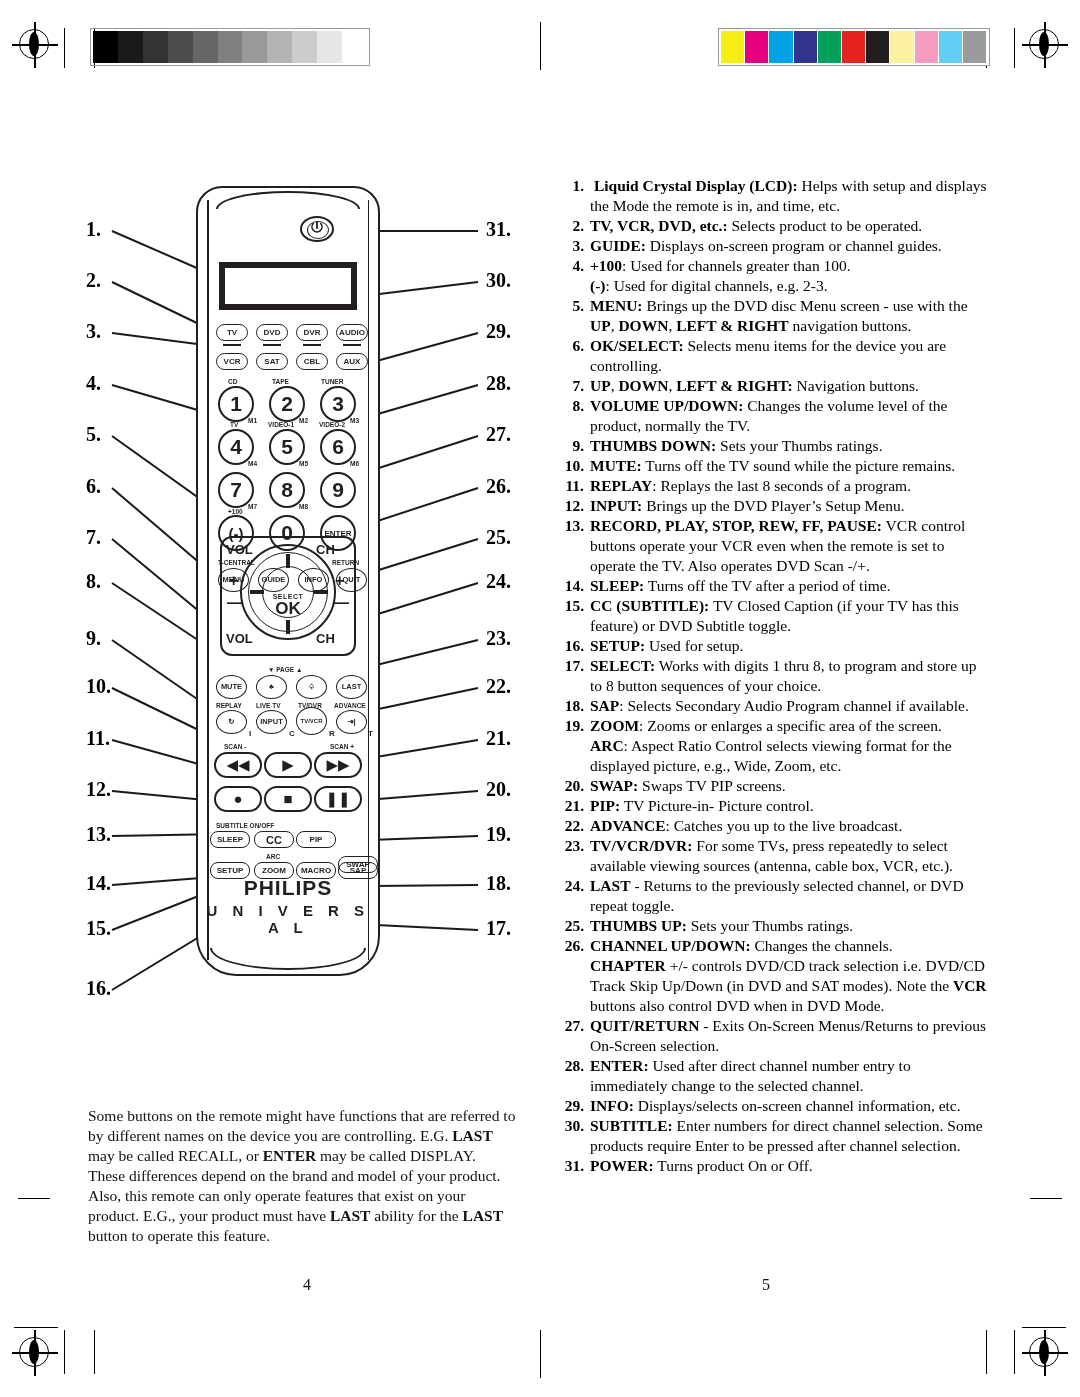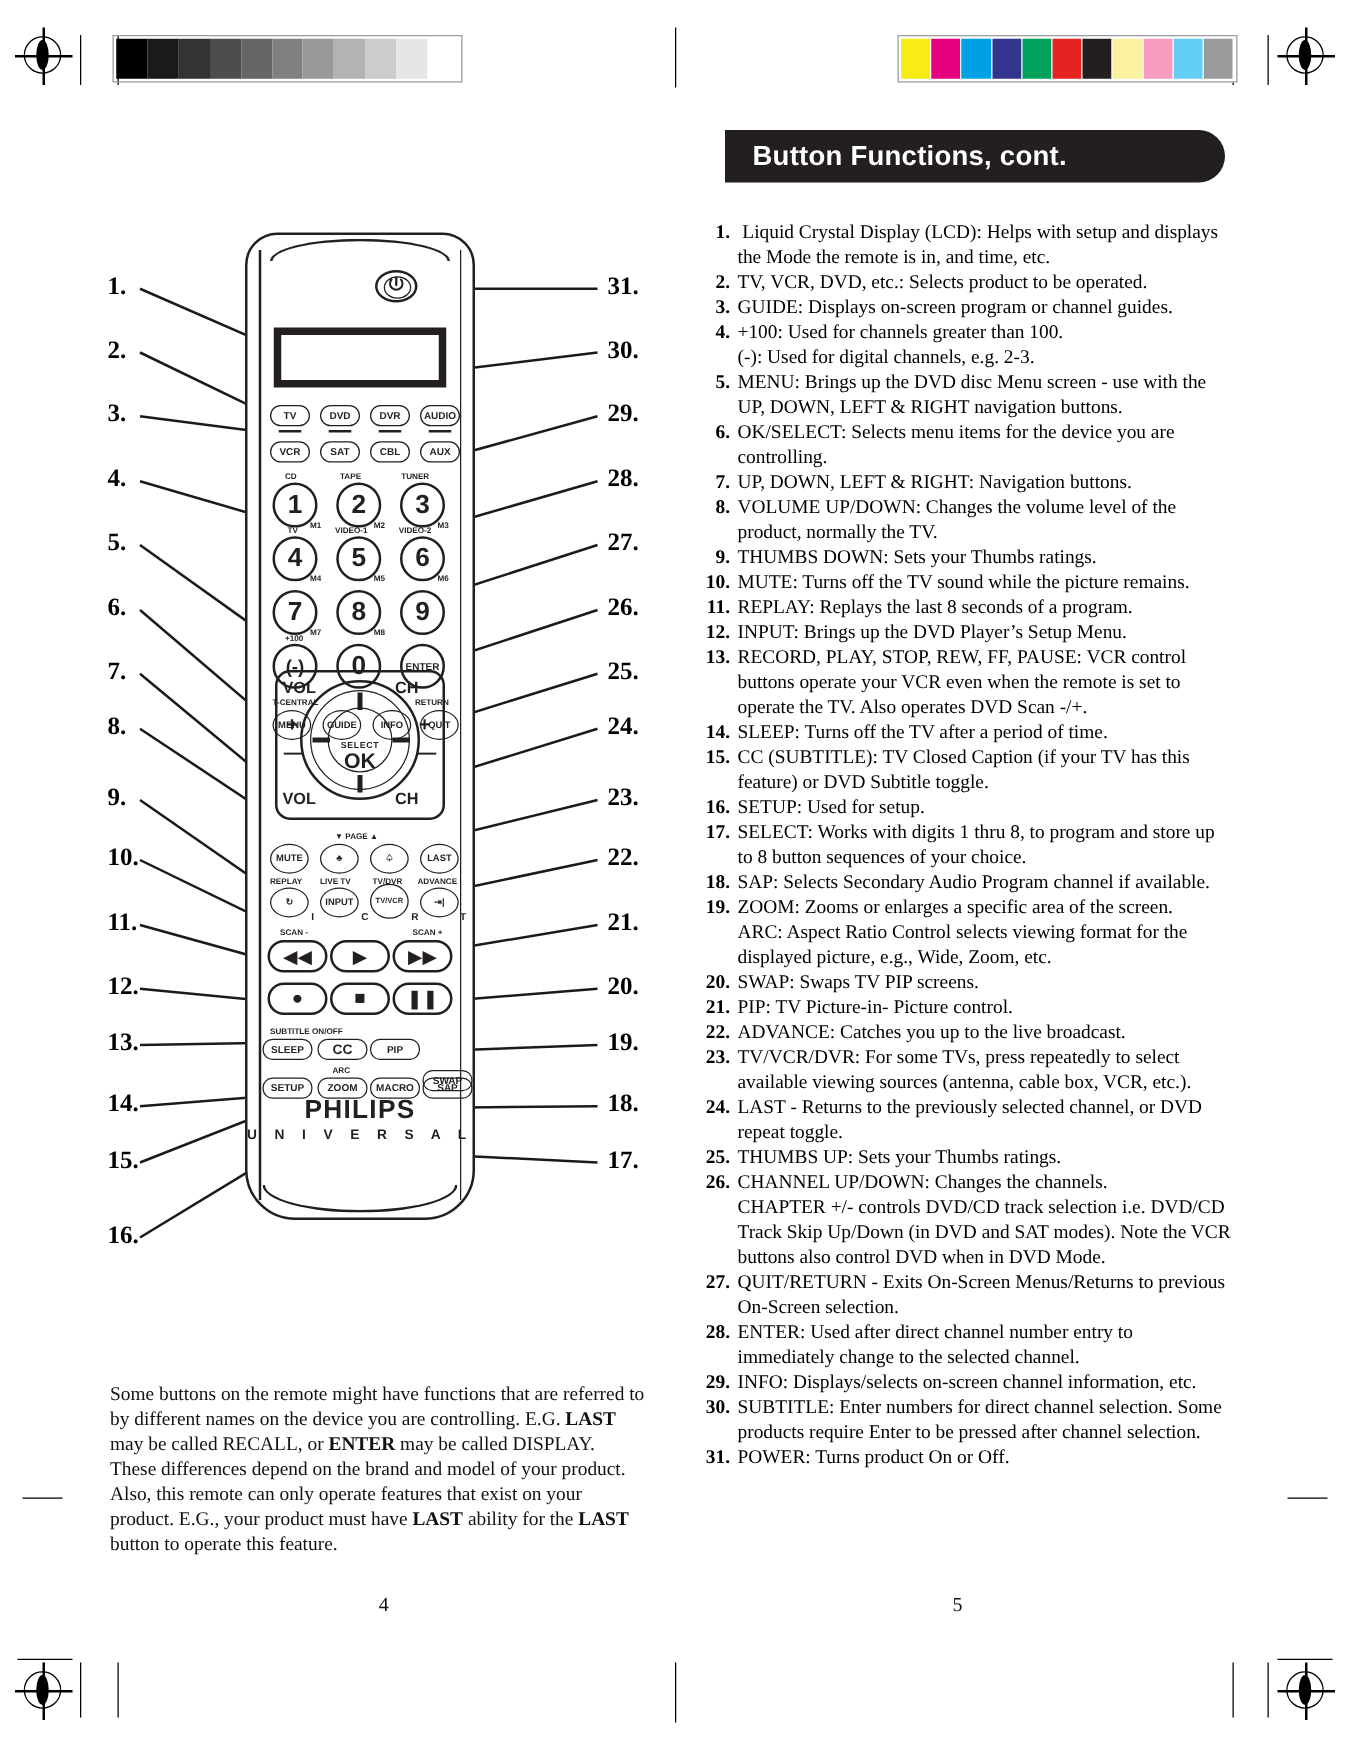--- a/index.html
+++ b/index.html
@@ -76,32 +76,32 @@
 
   .wide{position:absolute;width:48px;height:26px;border:2px solid #231f20;border-radius:13px;box-sizing:border-box;
         display:flex;align-items:center;justify-content:center;color:#231f20;font-size:15px;}
   .sqbtn{position:absolute;width:40px;height:17px;border:1.5px solid #231f20;border-radius:8px;box-sizing:border-box;
          display:flex;align-items:center;justify-content:center;font-family:"Liberation Sans",sans-serif;
          font-size:8px;font-weight:bold;color:#231f20;}
   .caplbl{position:absolute;font-family:"Liberation Sans",sans-serif;font-size:6.5px;font-weight:bold;color:#231f20;white-space:nowrap;}
 
   .brand{position:absolute;left:0;top:690px;width:184px;text-align:center;}
   .brand .b1{font-family:"Liberation Sans",sans-serif;font-size:21px;font-weight:bold;letter-spacing:1px;color:#231f20;}
-  .brand .b2{font-family:"Liberation Sans",sans-serif;font-size:11px;font-weight:bold;letter-spacing:5.5px;color:#231f20;margin-top:2px;}
+  .brand .b2{font-family:"Liberation Sans",sans-serif;font-size:15px;font-weight:bold;letter-spacing:5.5px;color:#231f20;margin-top:2px;}
 
   .para{position:absolute;font-family:"Liberation Serif",serif;font-size:15.5px;line-height:20px;text-align:left;color:#111;}
   .para b{font-weight:bold;}
 
   
   #right-page{position:absolute;left:540px;top:0;width:540px;height:1397px;}
   .flist{position:absolute;left:22px;top:176px;width:425px;}
   .fitem{display:flex;margin-bottom:0px;font-size:15.5px;line-height:20px;}
   .fnum{width:28px;flex:0 0 28px;text-align:right;font-weight:bold;padding-right:6px;box-sizing:border-box;}
   .ftxt{flex:1;}
-  .ftxt b{font-weight:normal;margin-top:20px;}
+  .ftxt b{font-weight:bold;margin-top:20px;}
 
   .pageno{position:absolute;font-family:"Liberation Serif",serif;font-size:16px;color:#111;}
 </style>
 </head>
 <body>
 
 <div class="reg" style="left:12px;top:22px;">
   <div class="circ"></div>
     <div class="ell"></div>
     <div class="hl"></div>
@@ -384,23 +384,20 @@
       <div class="numcol right" style="top: 872px;">18.</div>
       <div class="numcol right" style="top: 917px;">17.</div>
     </div>
 
   <div class="para" style="left:88px;top:1106px;width:428px;" id="info-para">Some buttons on the remote might have functions that are referred to by different names on the device you are controlling. E.G. <b>LAST</b> may be called RECALL, or <b>ENTER</b> may be called DISPLAY. These differences depend on the brand and model of your product. Also, this remote can only operate features that exist on your product. E.G., your product must have <b>LAST</b> ability for the <b>LAST</b> button to operate this feature.</div>
 
   <div class="pageno" style="left:303px;top:1276px;">4</div>
 </div>
 
 <div id="right-page">
-  <div class="banner" style="left:40px;top:104px;width:400px;">
-    <span>Button Functions, cont.</span>
-  </div>
 
   <div class="flist" id="flist">
       <div class="fitem">
         <div class="fnum">1.</div>
         <div class="ftxt"><b>&nbsp;Liquid Crystal Display (LCD):</b> Helps with setup and displays the Mode the remote is in, and time, etc.</div>
       </div>
       <div class="fitem">
         <div class="fnum">2.</div>
         <div class="ftxt"><b>TV, VCR, DVD, etc.:</b> Selects product to be operated.</div>
       </div>

